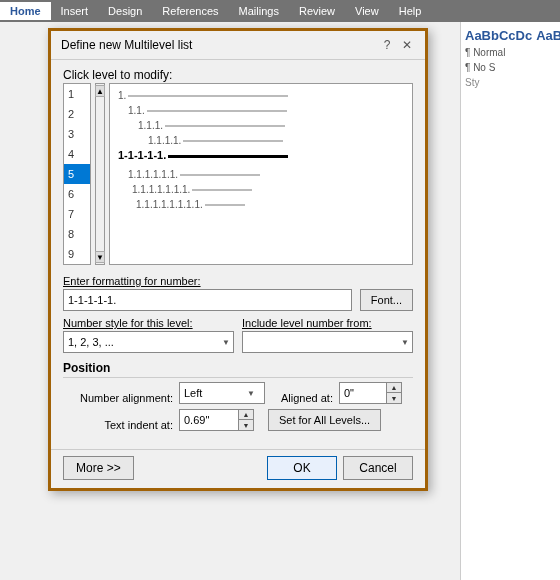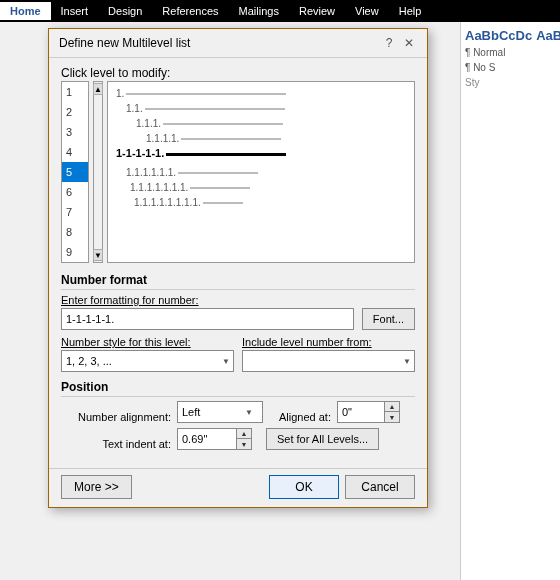--- a/index.html
+++ b/index.html
@@ -18,21 +18,21 @@
       position: absolute;
       top: 0; left: 0; right: 0; bottom: 0;
       background: #f0f0f0;
     }
 
     
     .ribbon {
       position: absolute;
       top: 0; left: 0; right: 0;
       height: 22px;
-      background: #000000;
+      background: #737373;
       display: flex;
       align-items: center;
     }
     .ribbon-tab {
       padding: 3px 10px;
       color: white;
       font-size: 11px;
       cursor: pointer;
     }
     .ribbon-tab.active {
@@ -41,21 +41,21 @@
       font-weight: bold;
     }
 
     
     .dialog {
       position: absolute;
       top: 28px;
       left: 48px;
       width: 380px;
       background: #f0f0f0;
-      border: 1px solid #a16207;
+      border: 3px solid #a16207;
       box-shadow: 3px 3px 10px rgba(0,0,0,0.3);
     }
 
     .dialog-titlebar {
       background: #f0f0f0;
       border-bottom: 1px solid #ccc;
       padding: 6px 10px;
       display: flex;
       align-items: center;
       justify-content: space-between;
@@ -445,21 +445,20 @@
         <div class="preview-line" style="padding-left:14px;">
           1.1.1.1.1.1.1.<span class="preview-line-bar" style="width:60px;"></span>
         </div>
         <div class="preview-line" style="padding-left:18px;">
           1.1.1.1.1.1.1.1.<span class="preview-line-bar" style="width:40px;"></span>
         </div>
       </div>
     </div>
 
     <div class="section-group">
-      <div class="section-title">Number format</div>
 
       <div class="field-label underline">Enter formatting for number:</div>
       <div class="row-fields" style="margin-bottom:6px;">
         <input type="text" class="text-input" style="flex: 1 1 0%;" value="1-1-1-1-1.">
         <button class="font-btn">Font...</button>
       </div>
 
       <div class="row-fields">
         <div class="field-group">
           <div class="field-label underline">Number style for this level:</div>

